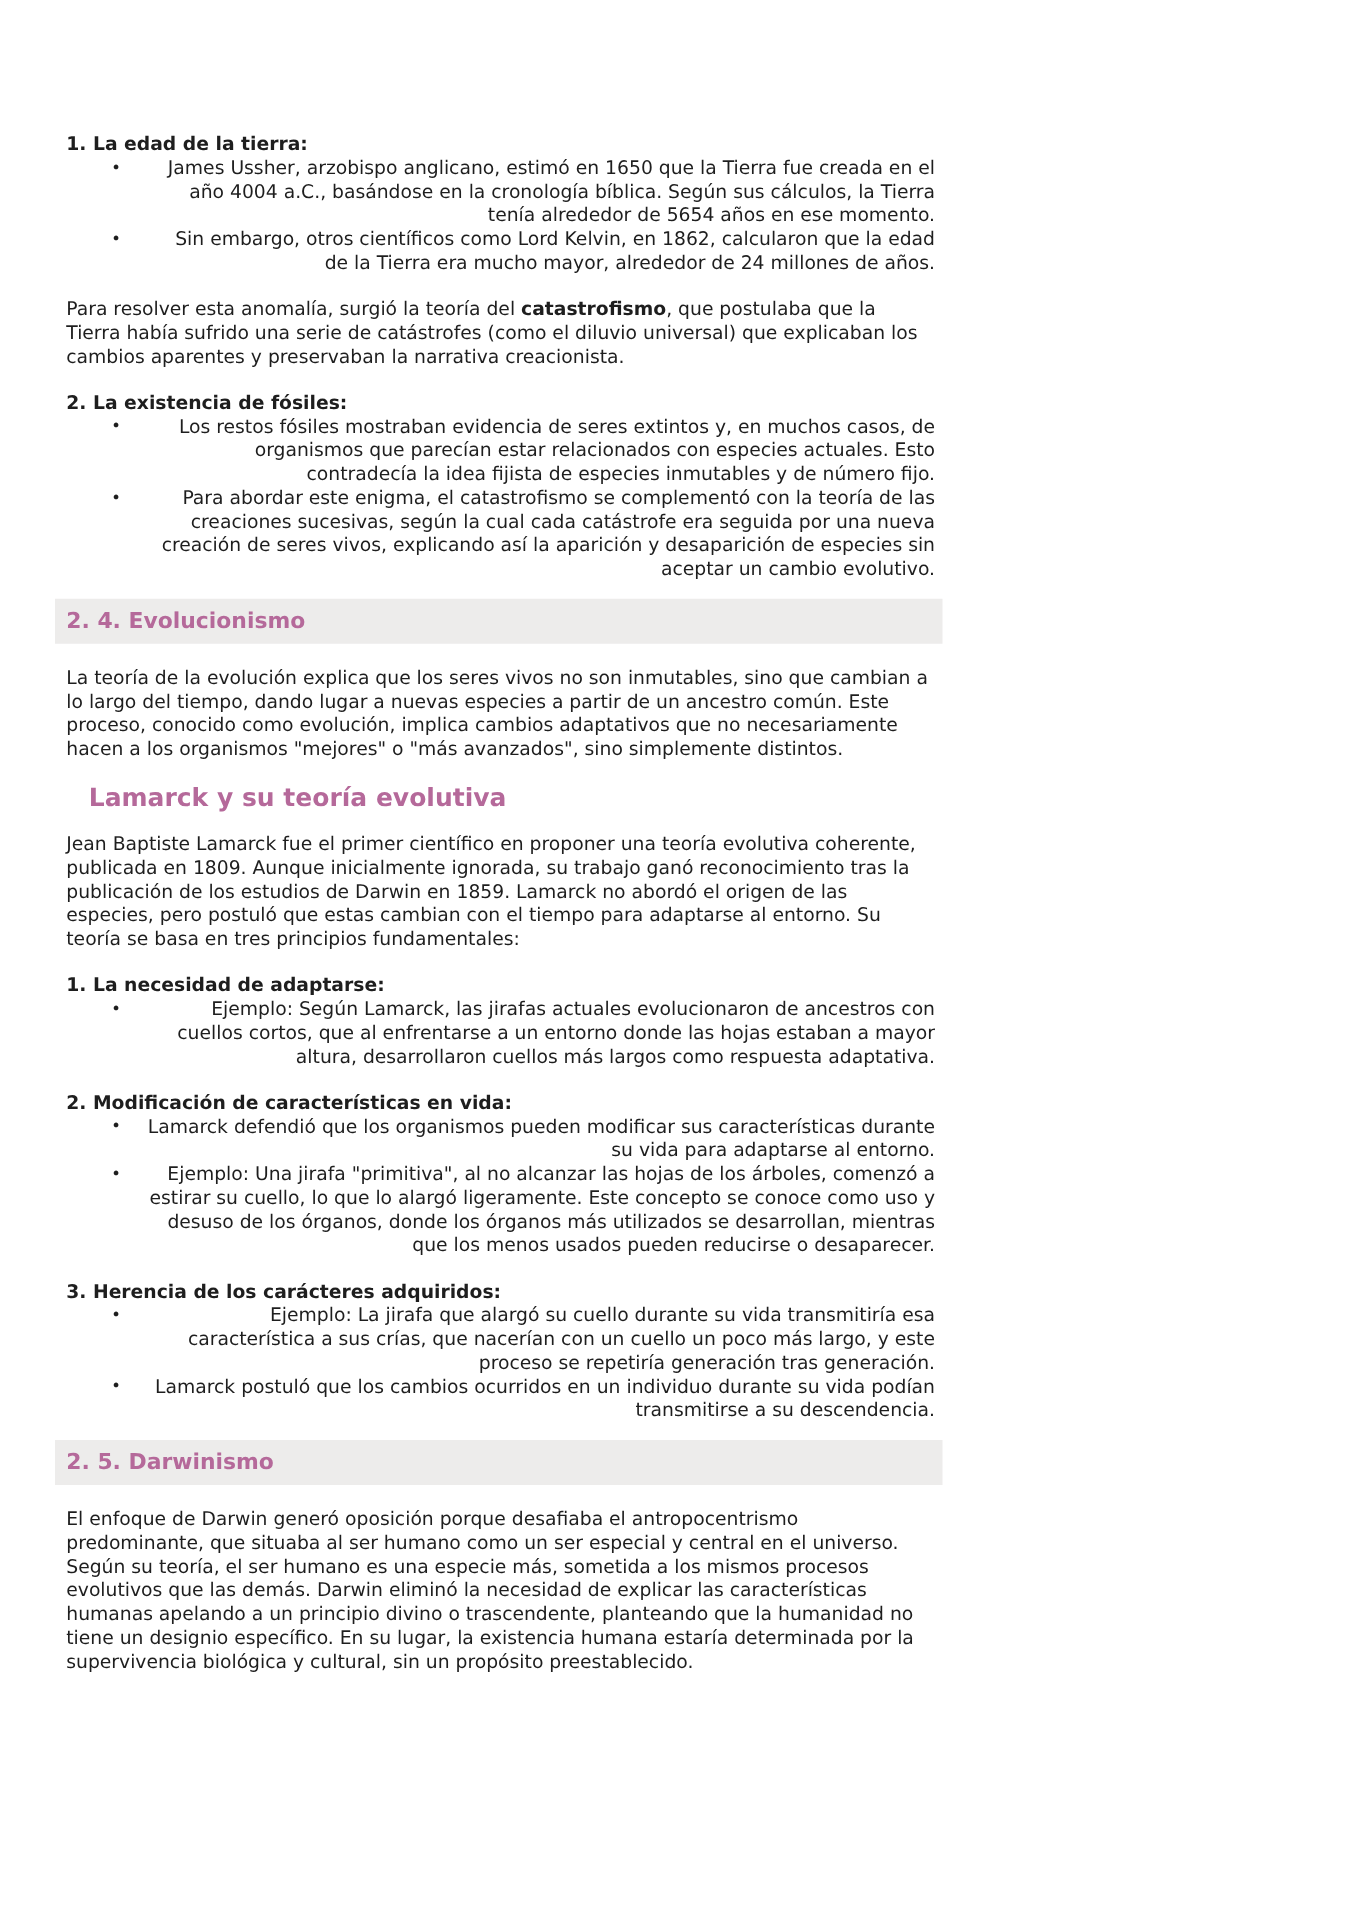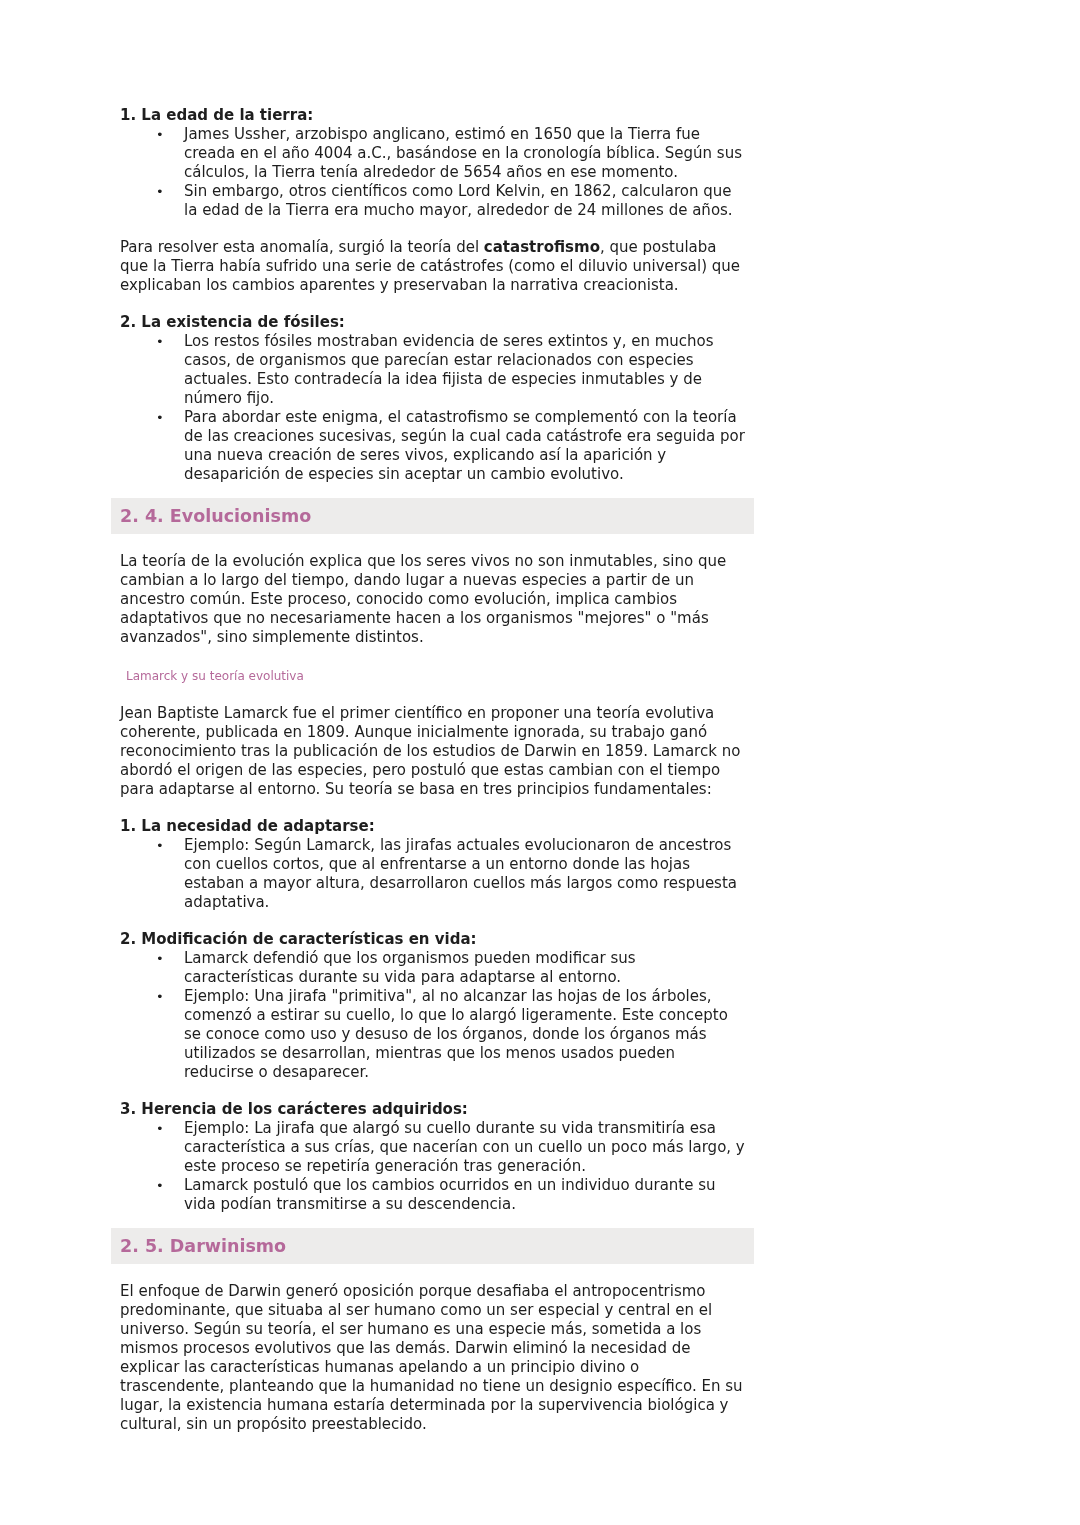--- a/index.html
+++ b/index.html
@@ -11,55 +11,55 @@
   *{box-sizing:border-box;}
   html,body{margin:0;padding:0;}
   body{
     width:1080px;height:1525px;
     background:var(--page-bg);
     font-family:"DejaVu Sans","Liberation Sans",sans-serif;
     color:var(--text);
   }
   .page{
     width:860px;min-height:1525px;
-    padding:106px 112px 40px 120px;
+    padding:106px 112px 40px 53px;
     font-size:15px;line-height:19px;
   }
   .page > *:first-child{margin-top:0;}
   h3{
     font-size:15px;line-height:19px;
     font-weight:bold;margin:18px 0 0 0;
   }
   p{margin:18px 0;}
   ul{
     list-style:none;
-    margin:0;padding:0 0 0 64px;
+    margin:0;padding:0 0 0 64px;text-align:right;
   }
   ul li{position:relative;margin:0;}
   ul li::before{
     content:"\2022";
     position:absolute;left:-28px;top:0;
     font-size:13px;
   }
   .band{
     background:var(--band-bg);
     margin:14px -6px 16px -9px;
     padding:8px 10px 8px 9px;
   }
   .band h2{
     margin:0;
     font-size:17.5px;line-height:20px;
     font-weight:bold;
     color:var(--accent);
   }
   .subheader{
     color:var(--accent);
-    font-weight:normal;
-    font-size:12px;line-height:19px;
-    margin:20px 0 18px 6px;
+    font-weight:bold;
+    font-size:20px;line-height:19px;
+    margin:20px 0 18px 18px;
   }
   b{font-weight:bold;}
 </style>
 </head>
 <body>
 
 <div class="page">
 
   <h3>1. La edad de la tierra:</h3>
   <ul>

